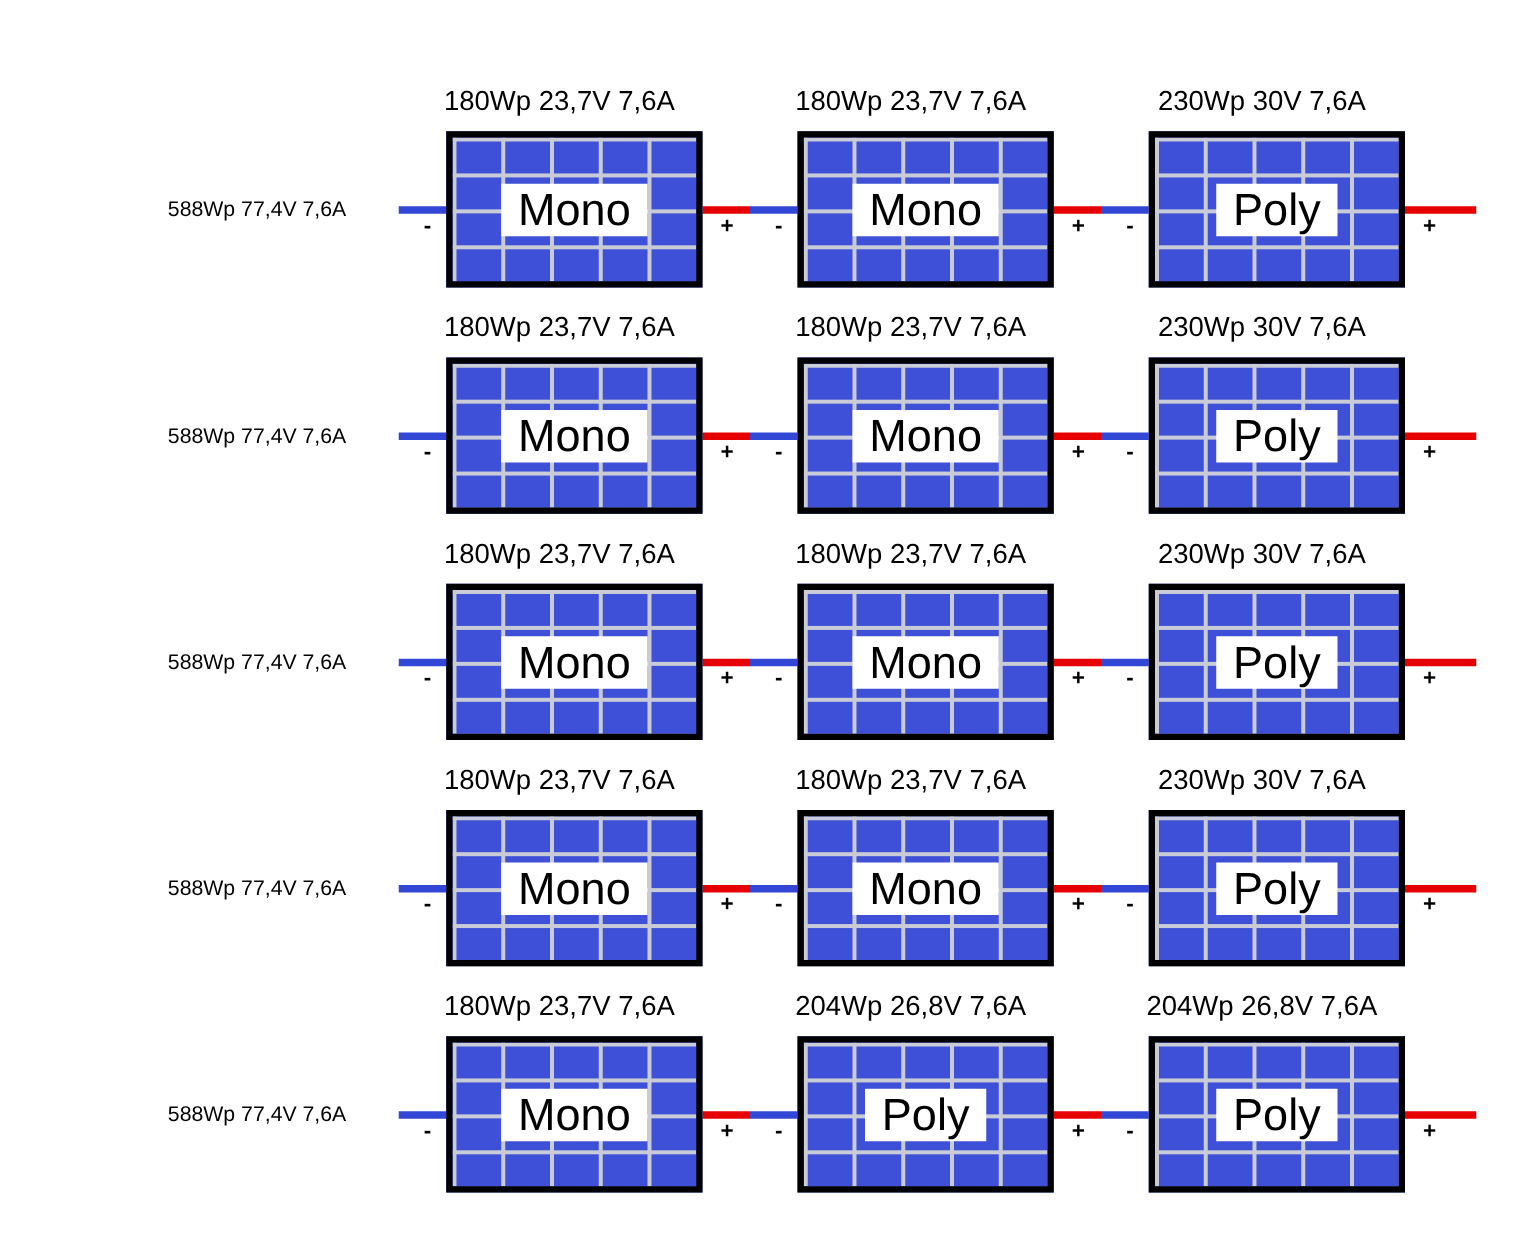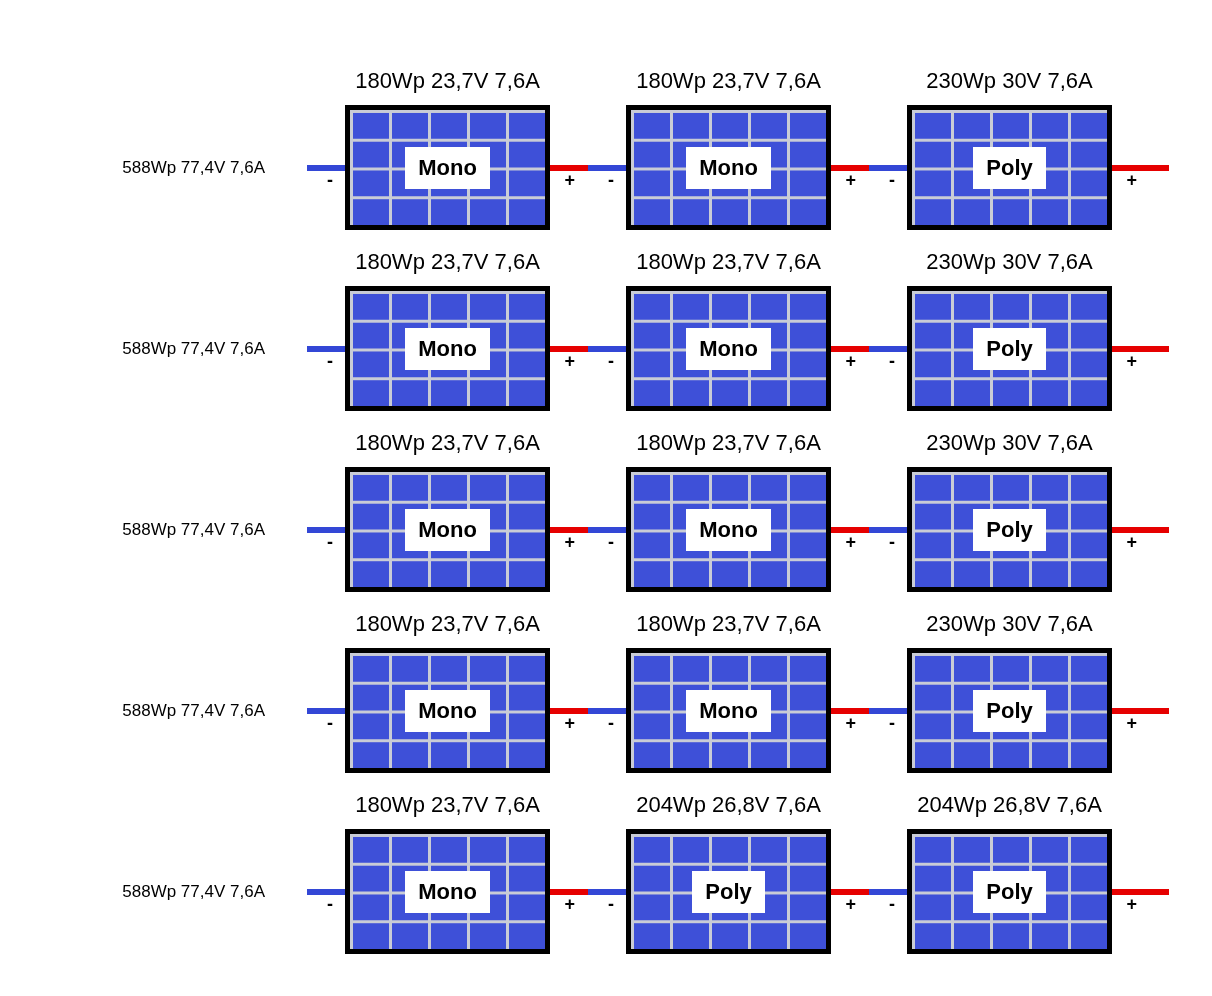--- a/index.html
+++ b/index.html
@@ -41,20 +41,21 @@
     height: 125px;
   }
   .left-label {
     width: 307px;
     flex: 0 0 auto;
     box-sizing: border-box;
     padding-right: 42px;
     text-align: right;
     font-size: 17px;
     white-space: nowrap;
+    margin-left: 12px;
   }
   .wire {
     height: 6px;
     flex: 0 0 auto;
     align-self: center;
   }
   .wire.lead { width: 38px; background: var(--wire-blue, #3347d6); }
   .wire.tail { width: 57px; background: var(--wire-red, #e60000); }
   .wire.connector {
     width: 76px;
@@ -78,23 +79,22 @@
       linear-gradient(to right,  var(--grid-line, #c9ccd6) 3px, transparent 3px),
       linear-gradient(to bottom, var(--grid-line, #c9ccd6) 3px, transparent 3px);
     background-size: 20% 100%, 100% 25%;
     display: flex;
     align-items: center;
     justify-content: center;
   }
   .type-box {
     background: #ffffff;
     padding: 2px 13px;
-    font-size: 22px;
+    font-size: 36px;
     line-height: 38px;
-    font-weight: bold;
   }
   .sign {
     position: absolute;
     top: 66px;
     font-size: 18px;
     font-weight: bold;
     line-height: 18px;
   }
   .sign.minus { left: -18px; }
   .sign.plus  { right: -25px; }

